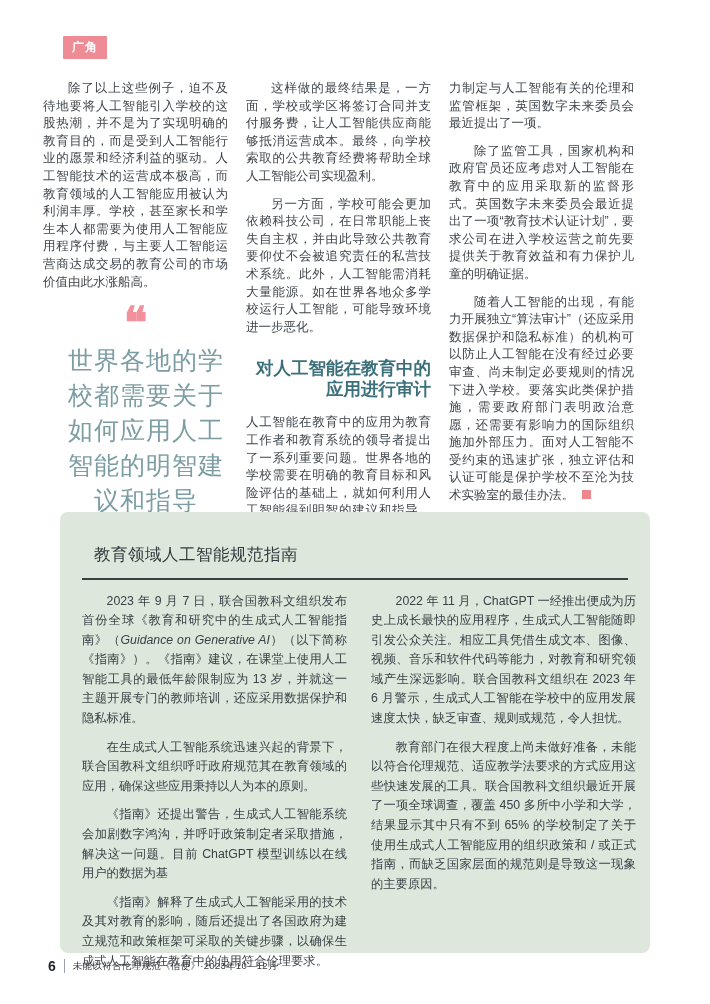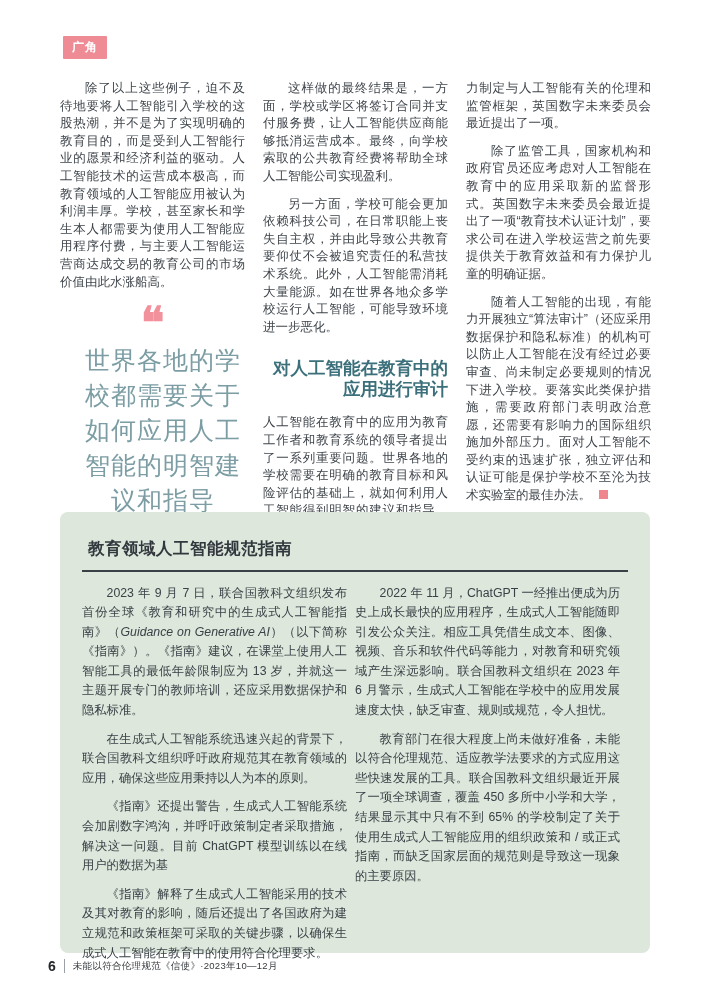--- a/index.html
+++ b/index.html
@@ -17,21 +17,21 @@
   .badge{
     position:absolute;left:63px;top:36px;
     background:#ee8b95;color:#ffffff;
     font-size:12px;font-weight:bold;
     padding:3px 9px;border-radius:1px;
     letter-spacing:1px;
   }
 
   
   .columns{
-    position:absolute;left:60px;top:80px;
+    position:absolute;left:43px;top:80px;
     width:590px;height:430px;
     display:flex;gap:18px;
   }
   .col{width:185px;flex:0 0 185px;}
 
   p.body{
     font-size:12.5px;line-height:17.6px;
     text-align:justify;
     margin:0 0 10px 0;
   }
@@ -71,28 +71,28 @@
 
   
   .greenbox{
     position:absolute;left:60px;top:512px;
     width:590px;height:441px;
     background:#dde7dc;border-radius:8px;
     box-sizing:border-box;
     padding:20px 22px;
   }
   .greenbox h3{
-    margin:6px;font-size:16.5px;font-weight:bold;color:#32383d;
+    margin:12px;font-size:16.5px;font-weight:normal;color:#32383d;
     letter-spacing:0.5px;
   }
   .boxrule{
     border:none;height:1.5px;background:#3a4046;
     margin:10px 0 12px 0;
   }
-  .boxcols{display:flex;gap:8px;}
+  .boxcols{display:flex;gap:24px;}
   .boxcol{width:265px;flex:0 0 265px;}
   .boxcol p{
     font-size:12.3px;line-height:19.6px;
     text-align:justify;margin:0 0 9px 0;color:#3b4147;
   }
   .boxcol p.indent{text-indent:2em;}
   .boxcol i{font-style:italic;}
 
   
   .footer{

